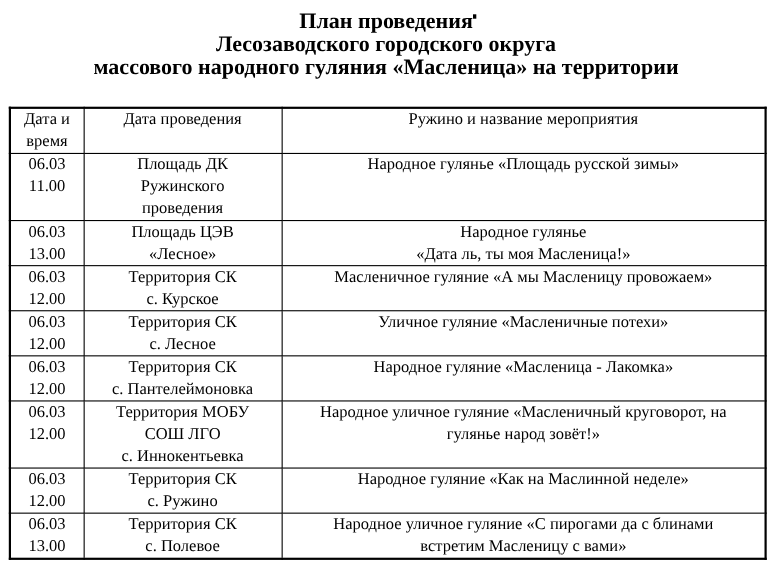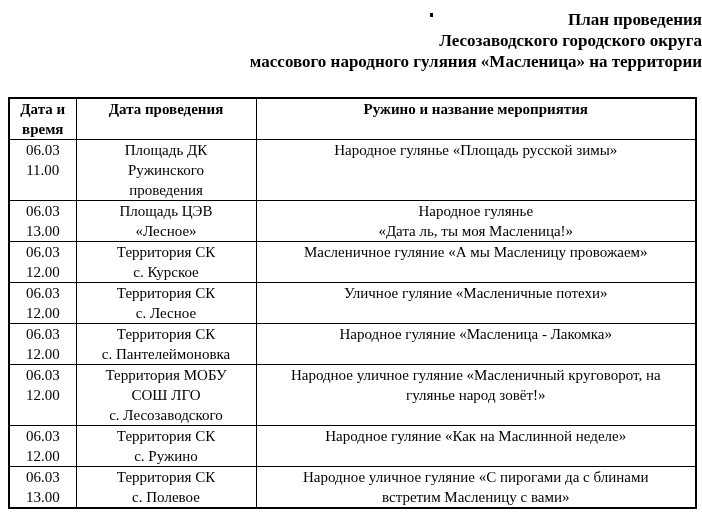--- a/index.html
+++ b/index.html
@@ -11,23 +11,23 @@
     font-family: "Liberation Serif", serif;
     overflow: hidden;
   }
   .page {
     position: relative;
     width: 702px;
     height: 513px;
   }
   .doc-title {
     padding-top: 9px;
-    text-align: right;
+    text-align: center;
     font-weight: bold;
-    font-size: 17px;
+    font-size: 20px;
     line-height: 21px;
   }
   .doc-title div { white-space: pre-line; }
   table.schedule {
     border-collapse: collapse;
     table-layout: fixed;
     width: 687px;
     margin: 25px 0 0 8px;
     border: 2px solid #000;
   }
@@ -37,21 +37,21 @@
   th, td {
     border: 1px solid #000;
     vertical-align: top;
     text-align: center;
     font-size: 15px;
     line-height: 20px;
     padding: 0 3px;
     white-space: pre-line;
     overflow: hidden;
   }
-  th { font-weight: bold; }
+  th { font-weight: normal; }
   .stray-mark {
     position: absolute;
     left: 430px;
     top: 13px;
     width: 3px;
     height: 4px;
     background: #000;
   }
 </style>
 </head>
@@ -115,21 +115,21 @@
 12.00</td>
         <td>Территория СК
 с. Пантелеймоновка</td>
         <td>Народное гуляние «Масленица - Лакомка»</td>
       </tr>
       <tr>
         <td>06.03
 12.00</td>
         <td>Территория  МОБУ
 СОШ ЛГО
-с. Лесозаводского</td>
+с. Иннокентьевка</td>
         <td>Народное уличное гуляние  «Масленичный круговорот, на
 гулянье народ зовёт!»</td>
       </tr>
       <tr>
         <td>06.03
 12.00</td>
         <td>Территория СК
 с. Ружино</td>
         <td>Народное гуляние «Как на Маслинной неделе»</td>
       </tr>

